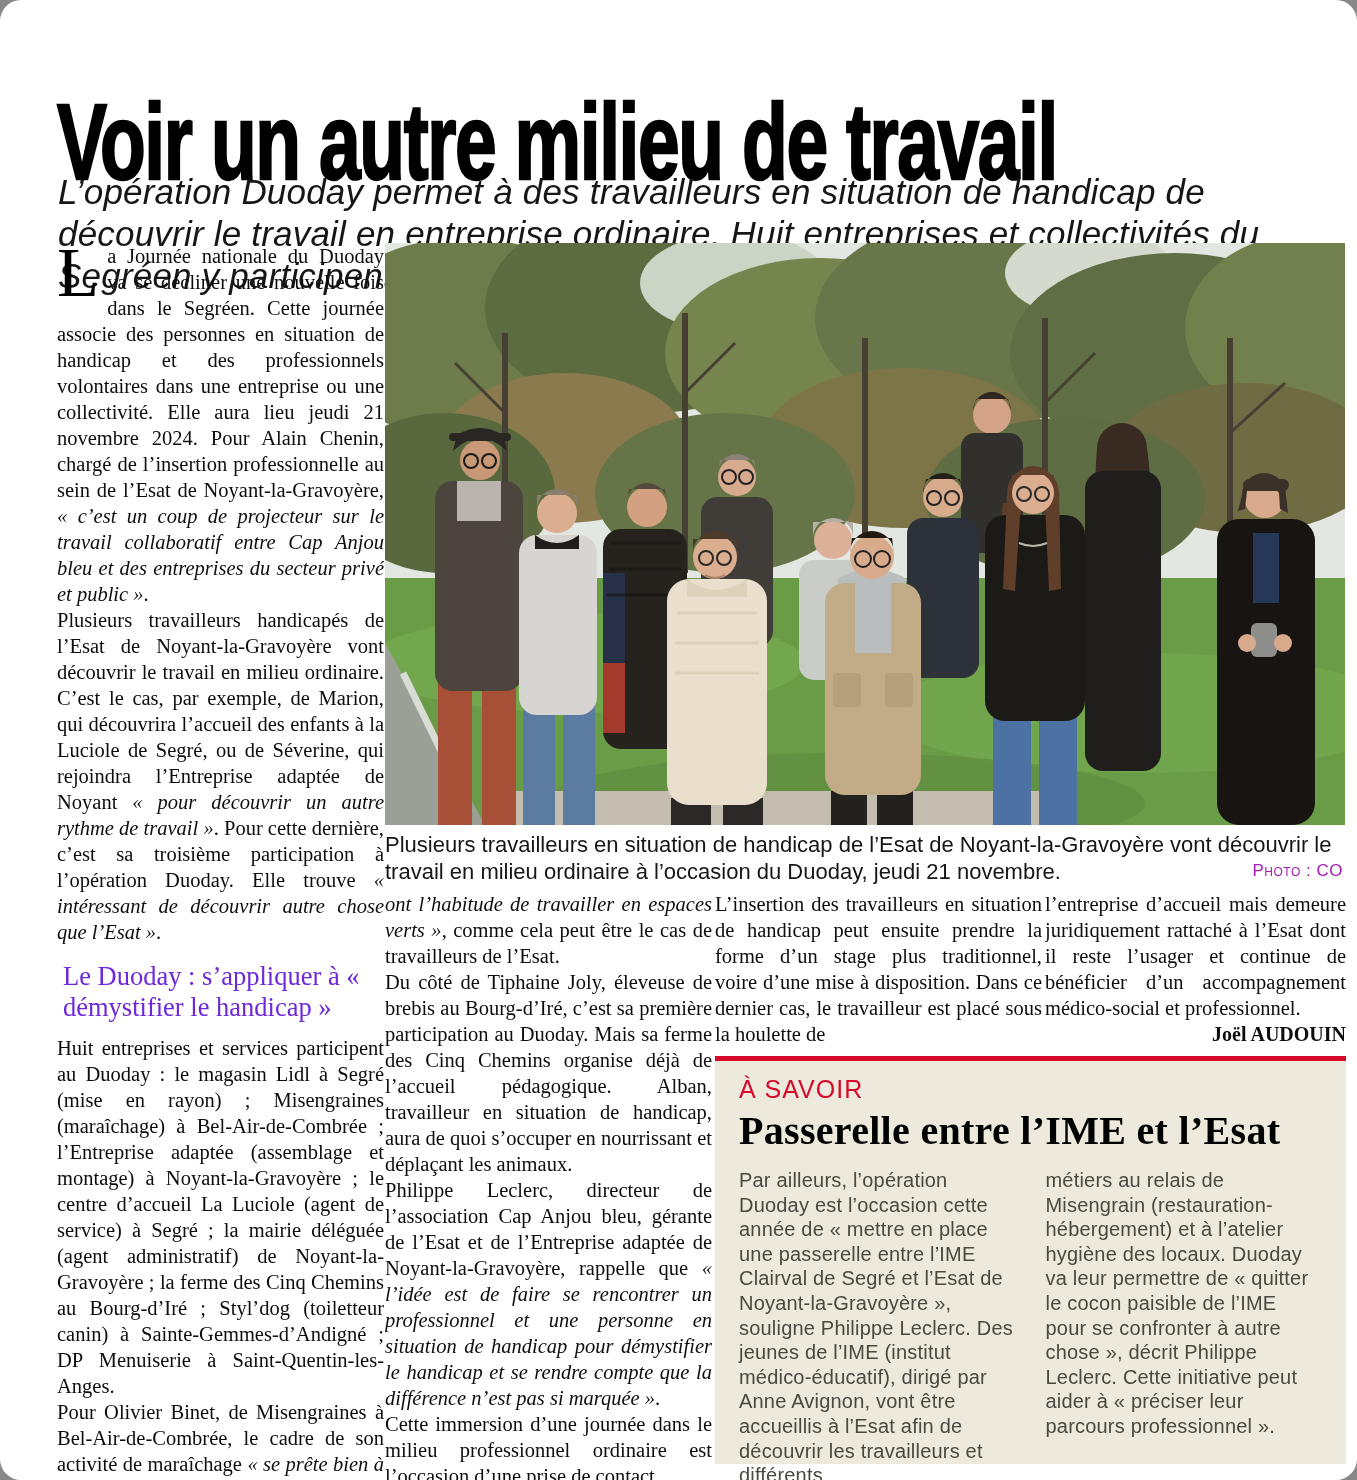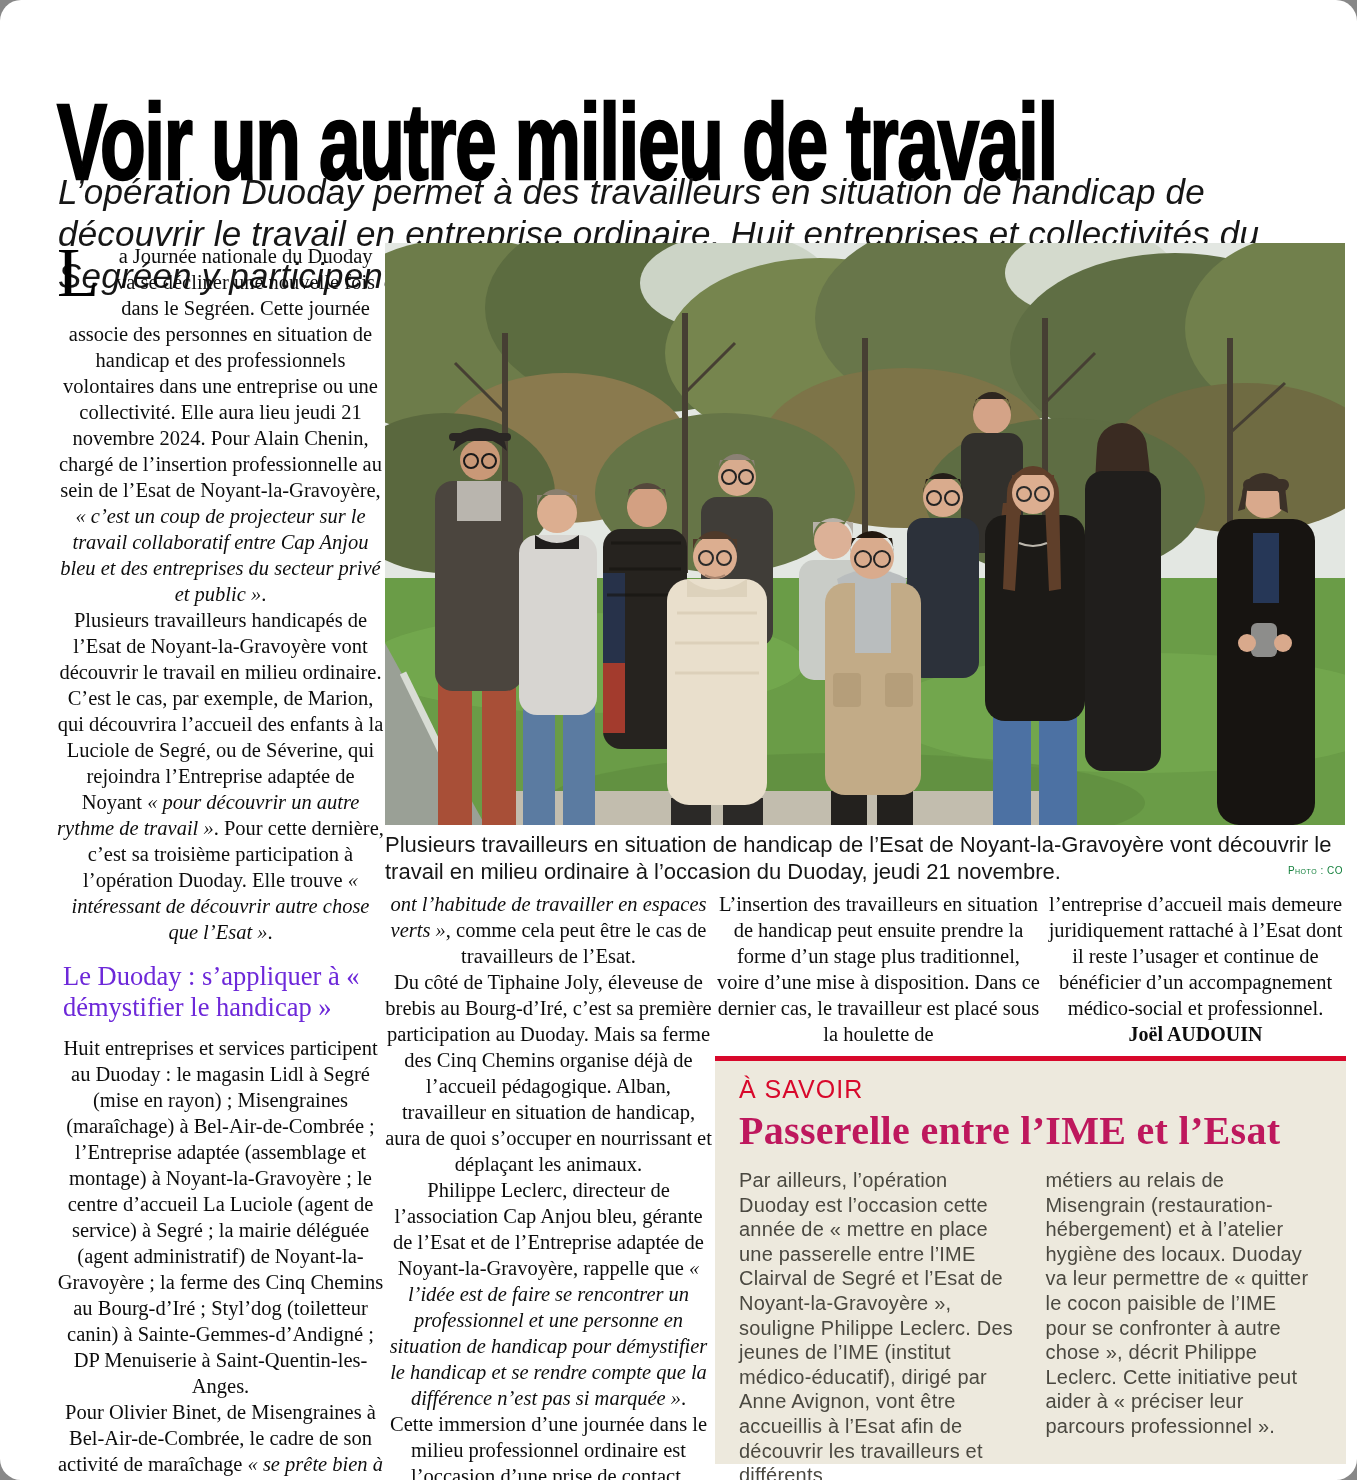--- a/index.html
+++ b/index.html
@@ -20,21 +20,21 @@
     position:absolute;left:58px;top:136px;width:1285px;
     font-family:"Liberation Sans", sans-serif;font-weight:400;
     font-size:35px;line-height:42px;color:#161616;letter-spacing:.2px;font-style:italic;
   }
   
   .bodycol{
     position:absolute;width:327px;
     font-size:20.5px;line-height:26px;text-align:justify;color:#0d0d0d;
     overflow:hidden;
   }
-  .bodycol p{margin:0;text-align:center;}
+  .bodycol p{margin:0;}
   .bodycol em{}
   #col1{left:57px;top:243px;height:1237px;}
   #col2{left:385px;top:891px;height:589px;}
   #col3{left:715px;top:891px;height:166px;}
   #col4{left:1045px;top:891px;width:301px;height:166px;}
   .dropcap{
     float:left;font-size:69px;line-height:52px;padding:4px 8px 0 0;
     font-weight:400;color:#000;
   }
   .subhead{
@@ -50,35 +50,35 @@
     background:#dfe3dd;overflow:hidden;
   }
   .photo svg{display:block;}
   .caption{
     position:absolute;left:385px;top:831px;width:960px;height:56px;
     font-family:"Liberation Sans", sans-serif;font-size:22px;line-height:27px;
     color:#161616;
   }
   .caption .credit{
     position:absolute;right:2px;bottom:3px;
-    font-variant:small-caps;font-size:10px;letter-spacing:.5px;color:#15803d;
+    font-variant:small-caps;font-size:17px;letter-spacing:.5px;color:#a21caf;
   }
   
   .savoir{
     position:absolute;left:715px;top:1056px;width:631px;height:408px;
     background:var(--box_bg,#ede9dd);border-top:5px solid var(--accent_red,#d8082b);
     box-sizing:border-box;padding:14px 24px 0 24px;
   }
   .savoir .kicker{
     font-family:"Liberation Sans", sans-serif;font-size:25px;letter-spacing:1px;
     color:var(--accent_red,#d8082b);font-weight:400;
   }
   .savoir .title{
     font-family:"Liberation Serif", serif;font-weight:700;font-size:40px;
-    line-height:46px;color:#be185d;margin-top:4px;letter-spacing:.3px;
+    line-height:46px;color:#000000;margin-top:4px;letter-spacing:.3px;
   }
   .savoir .cols{display:flex;gap:30px;margin-top:14px;}
   .savoir .cols p{
     flex:1;margin:0;font-family:"Liberation Sans", sans-serif;
     font-size:20px;line-height:24.6px;color:#4a4840;letter-spacing:.2px;
   }
 </style>
 </head>
 <body>
 

